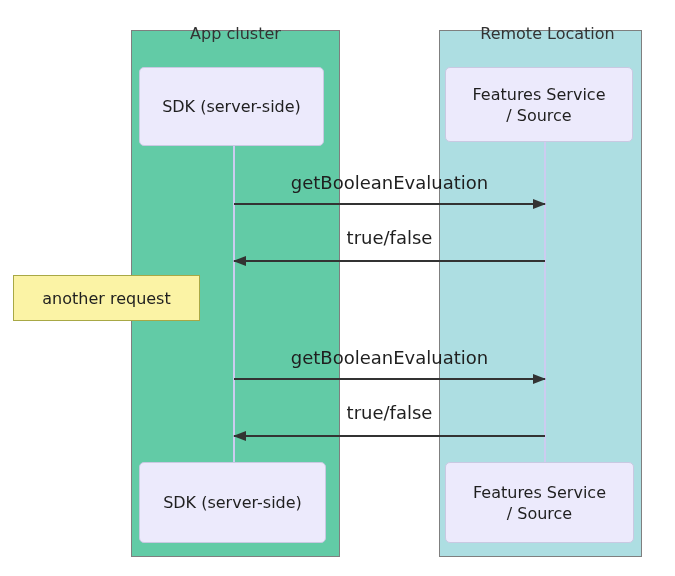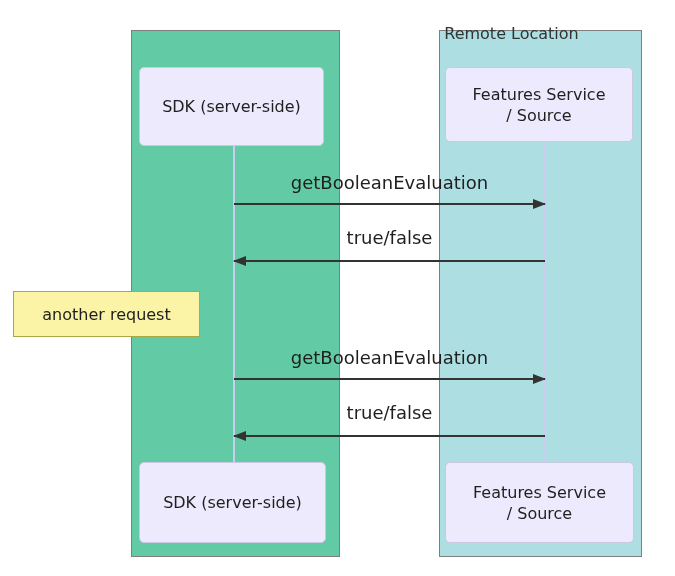--- a/index.html
+++ b/index.html
@@ -35,21 +35,21 @@
   .cluster-title {
     position: absolute;
     top: 24px;
     font-size: 16px;
     line-height: 20px;
     color: var(--title-text);
     text-align: center;
     z-index: 3;
   }
   .cluster-title.app-title    { left: 131px; width: 209px; }
-  .cluster-title.remote-title { left: 428px; width: 167px; }
+  .cluster-title.remote-title { left: 464px; width: 167px; }
   .lifeline {
     position: absolute;
     width: 2px;
     background: var(--lifeline);
     z-index: 1;
   }
   .lifeline.left  { left: 233px; top: 146px; height: 316px; }
   .lifeline.right { left: 544px; top: 142px; height: 320px; }
   .actor {
     position: absolute;
@@ -121,31 +121,31 @@
     width: 187px;
     height: 46px;
     background: var(--note-fill);
     border: 1px solid var(--note-border);
     display: flex;
     align-items: center;
     justify-content: center;
     font-size: 16px;
     color: var(--text);
     z-index: 4;
-    margin-top: 16px;
   }
 </style>
 </head>
 <body>
 
 <div class="canvas">
 
   <div class="cluster app"></div>
   <div class="cluster remote"></div>
 
+  <div class="cluster-title app-title">App cluster</div>
   <div class="cluster-title remote-title">Remote Location</div>
 
   <div class="lifeline left"></div>
   <div class="lifeline right"></div>
 
   <div class="actor tl">
     <span>SDK (server-side)</span>
   </div>
   <div class="actor tr">
     <span>Features Service</span>

